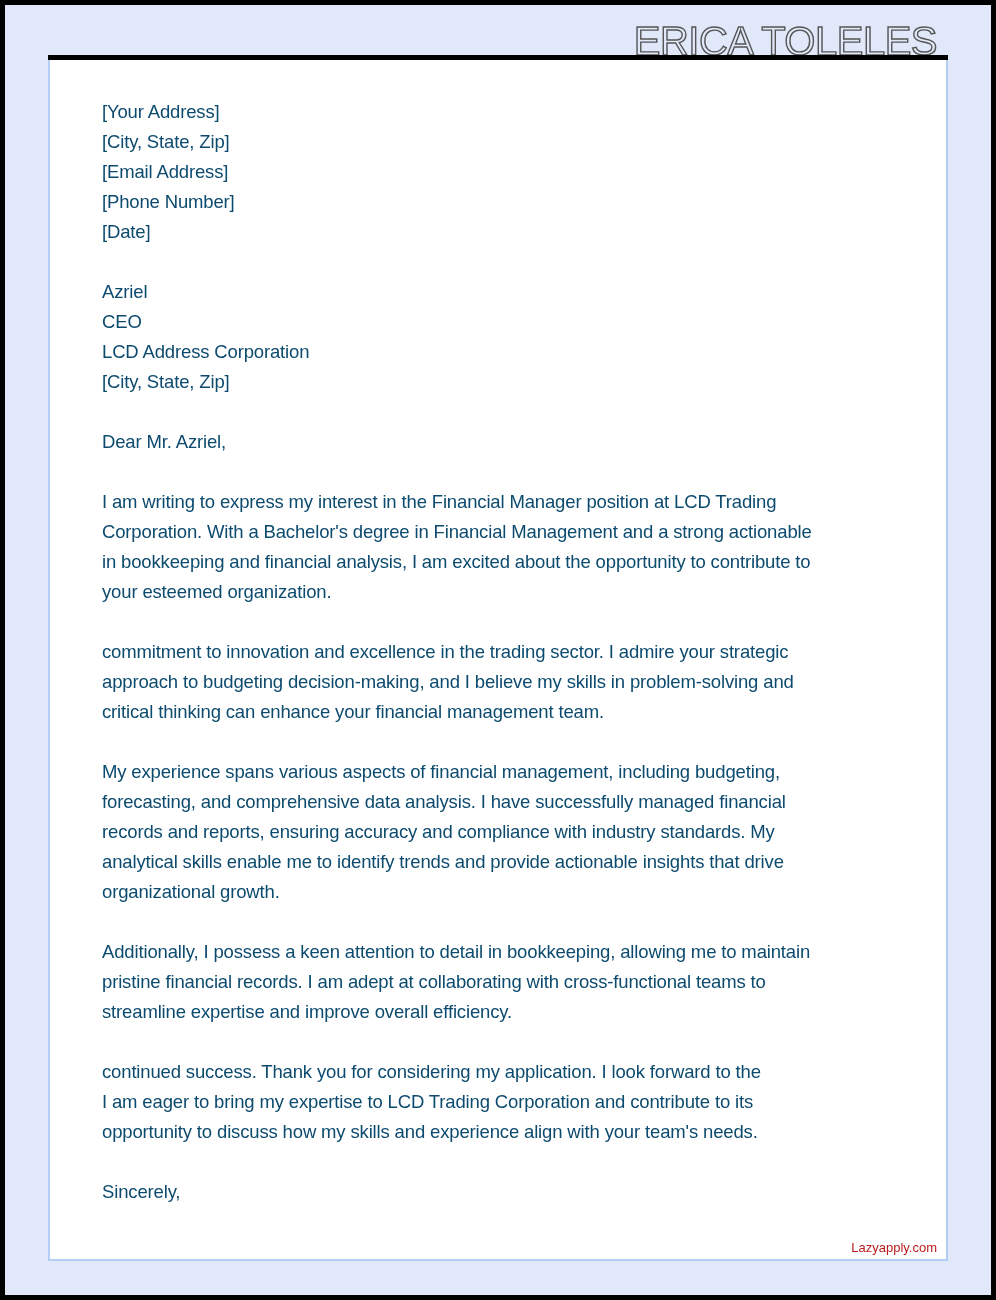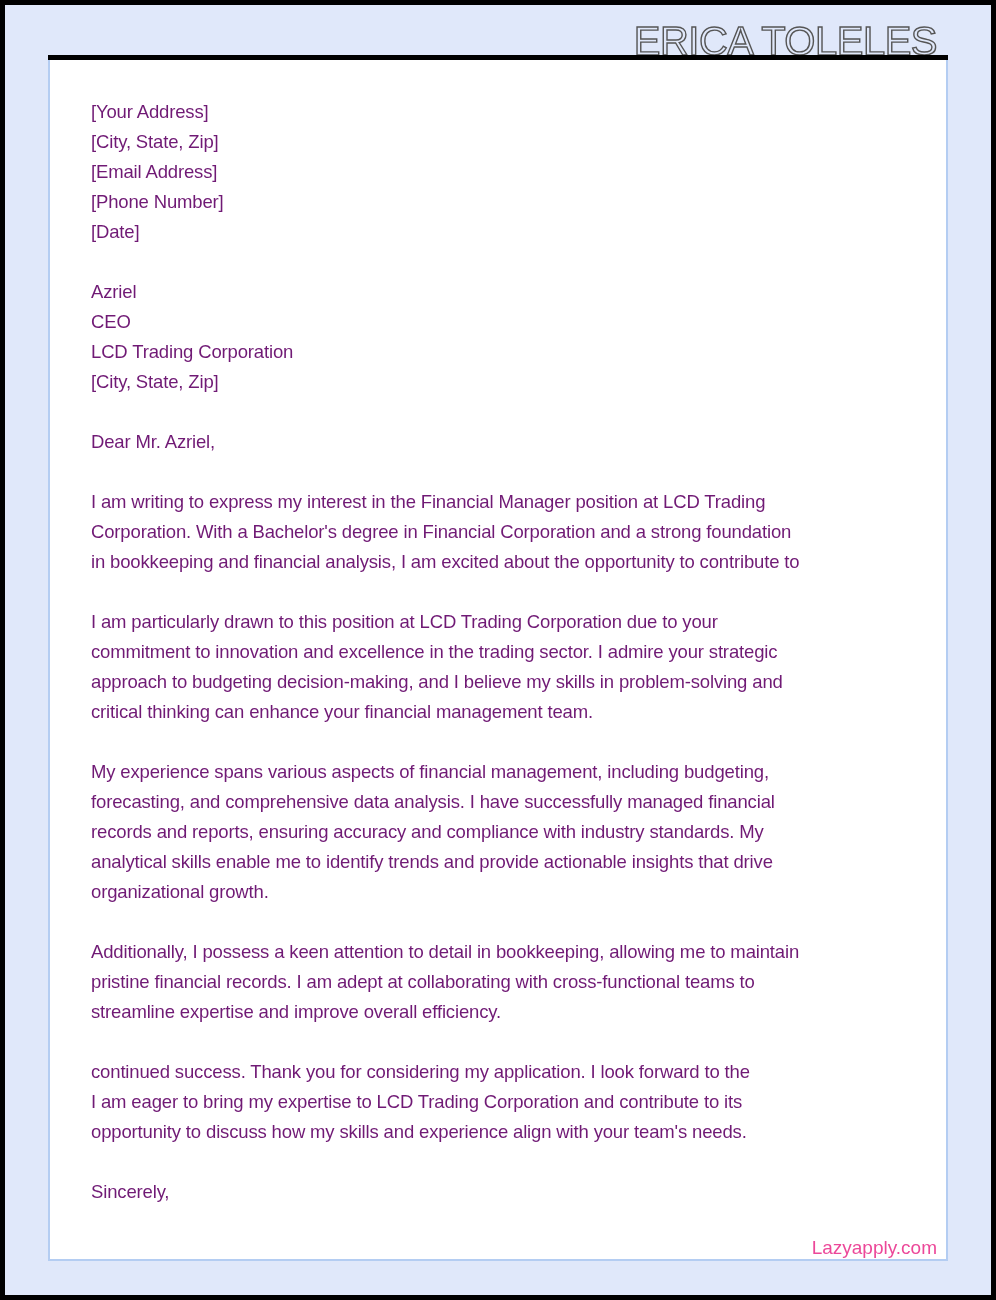--- a/index.html
+++ b/index.html
@@ -33,32 +33,32 @@
       border-right: 2px solid #b4cdf2;
       border-bottom: 2px solid #b4cdf2;
       overflow: hidden;
     }
     .topbar {
       position: absolute; left: 43px; top: 50px;
       width: 900px; height: 5px;
       background: #000;
     }
     .body-text {
-      position: absolute; left: 41px; top: 42px;
+      position: absolute; left: 52px; top: 42px;
       font-family: "Liberation Sans", sans-serif;
       font-size: 18.5px; line-height: 30px;
-      color: #701a75;
+      color: #0c4a6e;
       letter-spacing: -0.15px;
     }
     .line { white-space: nowrap; height: 30px; }
     .gap { height: 30px; }
     .watermark {
       position: absolute; right: 9px; bottom: 2px;
       font-family: "Liberation Sans", sans-serif;
-      font-size: 19px; color: #ec4899;
+      font-size: 13px; color: #b91c1c;
       line-height: 18px;
     }
   </style>
 </head>
 <body>
 
 <div class="canvas">
   <div class="name">ERICA TOLELES</div>
 
   <div class="page">
@@ -67,36 +67,36 @@
         <div class="line">[Your Address]</div>
         <div class="line">[City, State, Zip]</div>
         <div class="line">[Email Address]</div>
         <div class="line">[Phone Number]</div>
         <div class="line">[Date]</div>
       </div>
       <div class="gap"></div>
       <div>
         <div class="line">Azriel</div>
         <div class="line">CEO</div>
-        <div class="line">LCD Trading Corporation</div>
+        <div class="line">LCD Address Corporation</div>
         <div class="line">[City, State, Zip]</div>
       </div>
       <div class="gap"></div>
       <div class="line">Dear Mr. Azriel,</div>
       <div class="gap"></div>
 
       <div>
         <div class="line">I am writing to express my interest in the Financial Manager position at LCD Trading</div>
-        <div class="line">Corporation. With a Bachelor's degree in Financial Corporation and a strong foundation</div>
+        <div class="line">Corporation. With a Bachelor's degree in Financial Management and a strong actionable</div>
         <div class="line">in bookkeeping and financial analysis, I am excited about the opportunity to contribute to</div>
+        <div class="line">your esteemed organization.</div>
       </div>
       <div class="gap"></div>
 
       <div>
-        <div class="line">I am particularly drawn to this position at LCD Trading Corporation due to your</div>
         <div class="line">commitment to innovation and excellence in the trading sector. I admire your strategic</div>
         <div class="line">approach to budgeting decision-making, and I believe my skills in problem-solving and</div>
         <div class="line">critical thinking can enhance your financial management team.</div>
       </div>
       <div class="gap"></div>
 
       <div>
         <div class="line">My experience spans various aspects of financial management, including budgeting,</div>
         <div class="line">forecasting, and comprehensive data analysis. I have successfully managed financial</div>
         <div class="line">records and reports, ensuring accuracy and compliance with industry standards. My</div>

